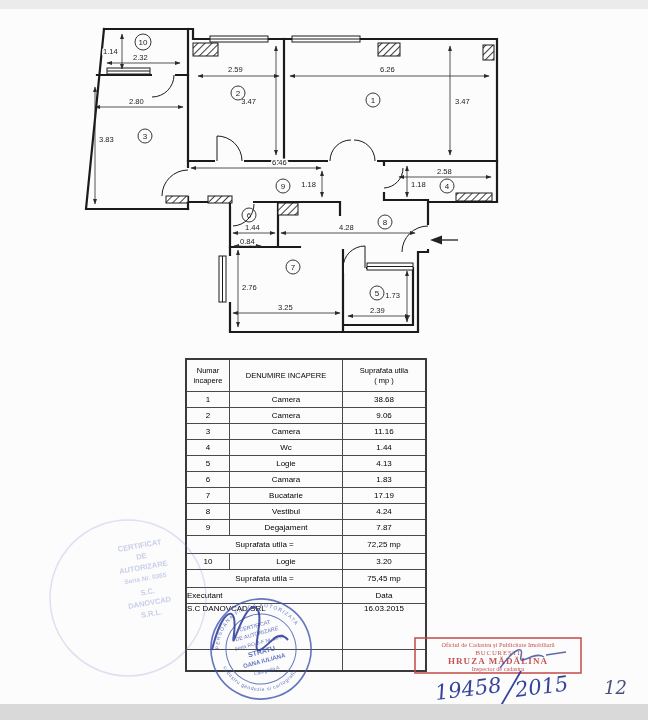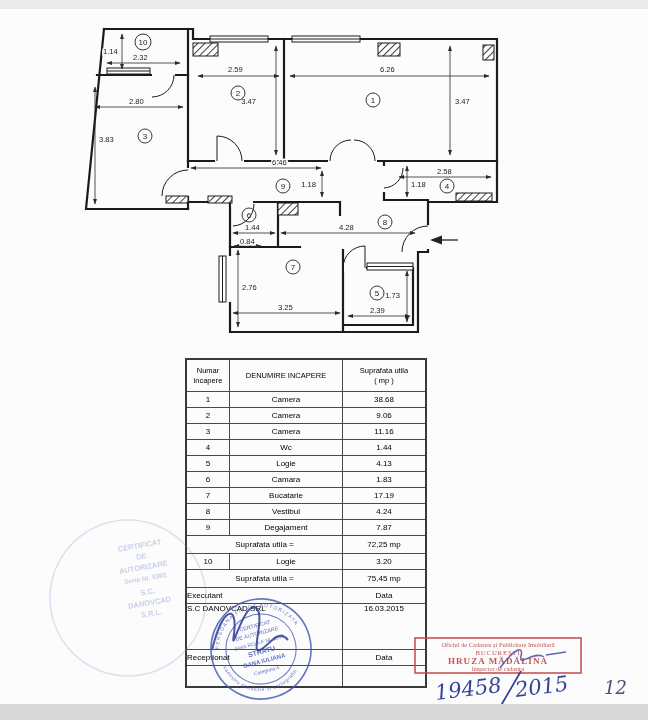--- a/index.html
+++ b/index.html
@@ -286,24 +286,20 @@
       <td>75,45 mp</td>
         </tr>
     <tr class="xrow">
       <td colspan="2" class="left">Executant</td>
       <td>Data</td>
         </tr>
     <tr class="sigrow">
       <td colspan="2" class="left">S.C DANOVCAD SRL</td>
       <td>16.03.2015</td>
         </tr>
-    <tr class="xrow">
-      <td colspan="2" class="left">Receptionat</td>
-      <td>Data</td>
-        </tr>
     <tr class="lastrow">
       <td colspan="2"></td>
           <td></td>
         </tr>
   </tbody>
     </table>
 
   <svg class="overlay-svg" width="648" height="720" viewBox="0 0 648 720">
 
     <g opacity="0.42">

